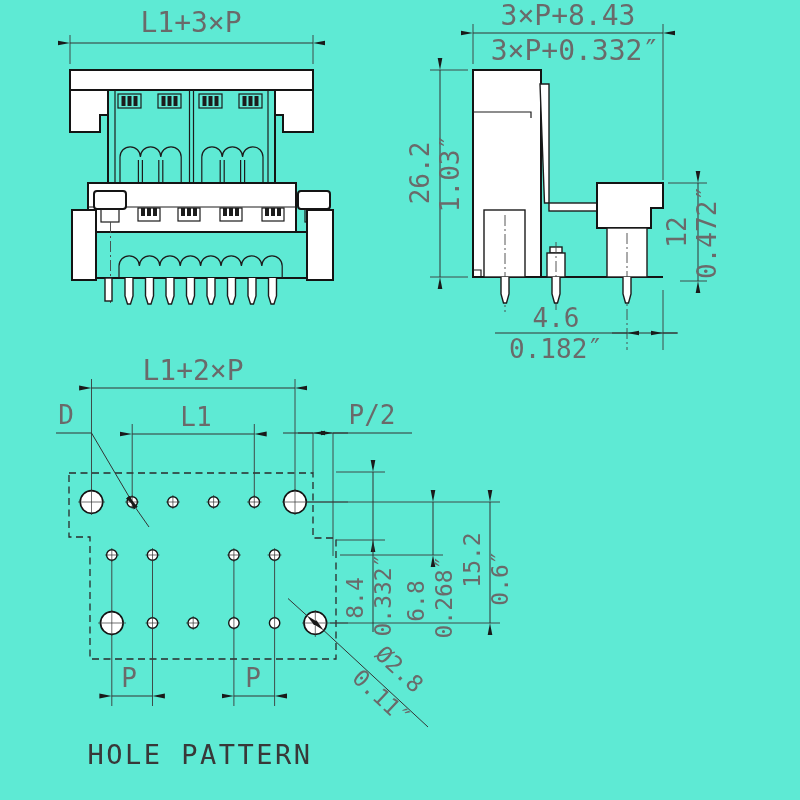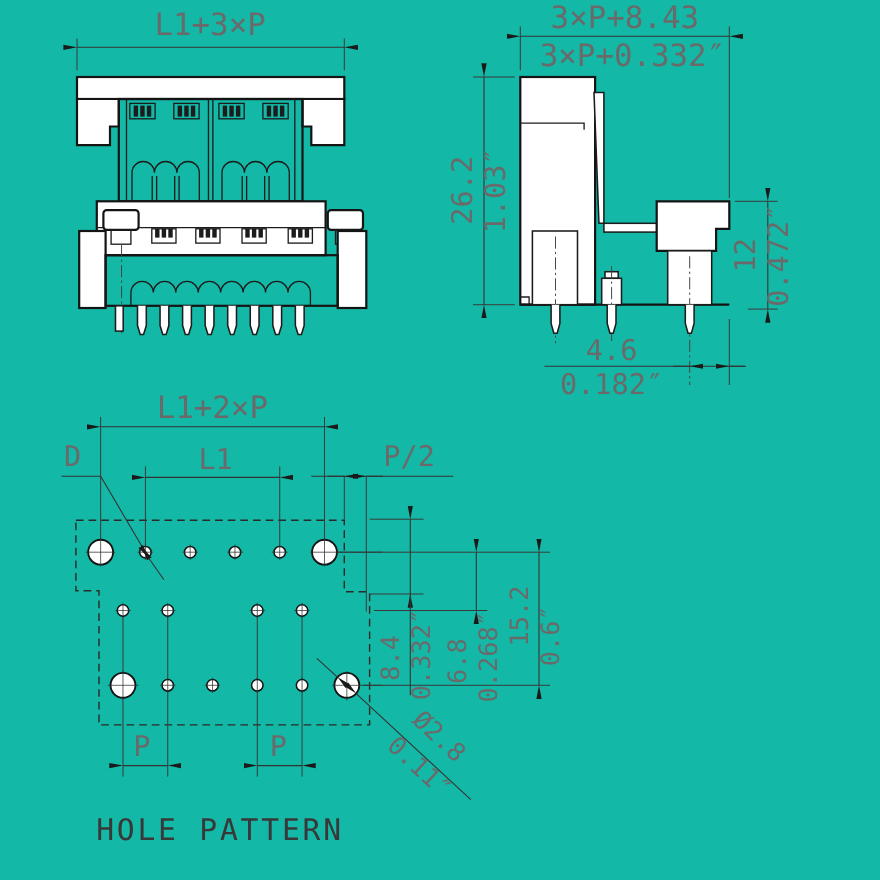--- a/index.html
+++ b/index.html
@@ -1,16 +1,16 @@
 <!DOCTYPE html>
 <html><head>
 <meta charset="utf-8">
 <style>
   html,body{margin:0;padding:0;background:#ffffff;}
-  .stage{width:800px;height:800px;position:relative;background:#14b8a6;text-decoration:underline;}
+  .stage{width:800px;height:800px;position:relative;background:#5eead4;text-decoration:underline;}
   svg{font-family:"DejaVu Sans Mono", monospace;}
   text{fill:#6a6a6a;}
   .obj{stroke:#141414;fill:none;stroke-width:2;stroke-linejoin:miter;}
   .objw{stroke:#141414;fill:#ffffff;stroke-width:2;stroke-linejoin:miter;}
   .det{stroke:#1c1c1c;fill:none;stroke-width:1.2;}
   .detw{stroke:#1c1c1c;fill:#ffffff;stroke-width:1.4;}
   .tooth{fill:#1c1c1c;stroke:none;}
   .dim{stroke:#333333;fill:none;stroke-width:1;}
   .ext{stroke:#3a3a3a;fill:none;stroke-width:0.9;}
   .cl{stroke:#444444;fill:none;stroke-width:0.9;stroke-dasharray:11 3 2 3;}

